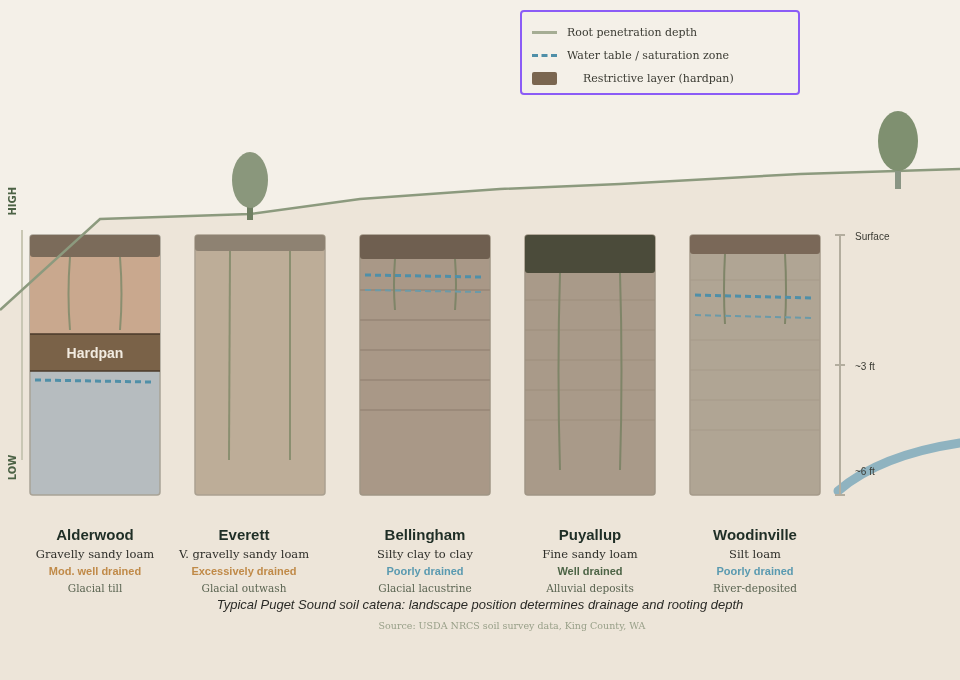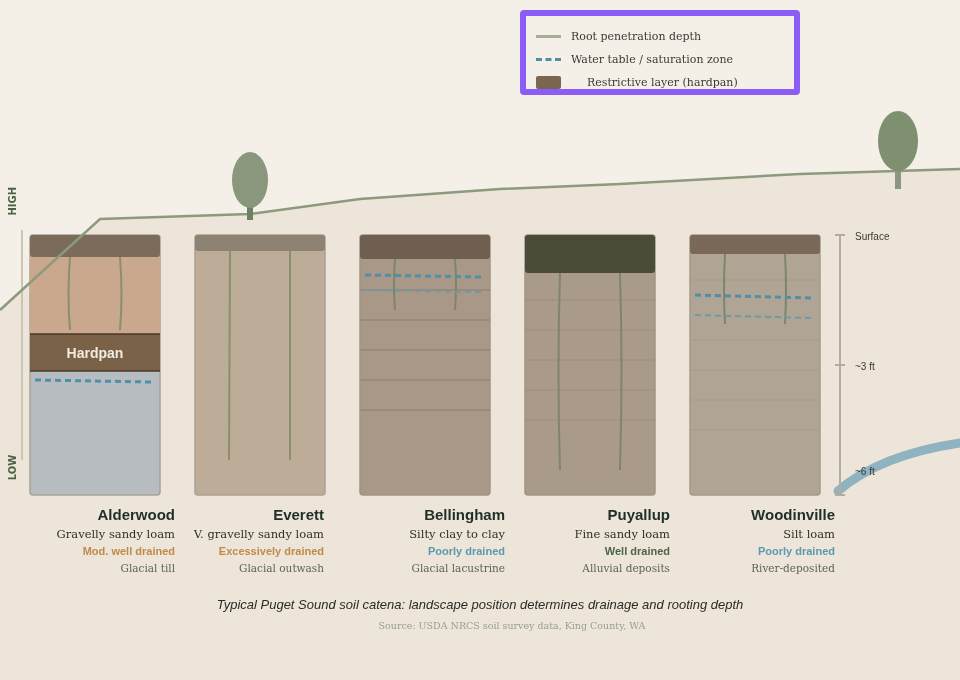--- a/index.html
+++ b/index.html
@@ -4,36 +4,36 @@
 <style>
   html, body { margin: 0; padding: 0; }
   body {
     width: 960px; height: 680px; overflow: hidden; position: relative;
     background: #ede5d9;
     font-family: "DejaVu Serif", serif;
   }
   #scene { position: absolute; left: 0; top: 0; width: 960px; height: 680px; }
   .legend {
     position: absolute; left: 520px; top: 10px; width: 280px; height: 85px;
-    background: #f4f0e8; border: 6px solid #8b5cf6; border-radius: 4px;
+    background: #f4f0e8; border: 2px solid #8b5cf6; border-radius: 4px;
     box-sizing: border-box;
   }
   .legend-row { position: absolute; left: 10px; height: 20px; display: flex; align-items: center; }
   .legend-row .sw { width: 25px; margin-right: 10px; }
   .legend-row .lbl { font-family: "DejaVu Serif", serif; font-size: 11px; color: #3b3b33; }
   .sw-root { height: 3px; background: #a5ad94; }
   .sw-water { height: 0; border-top: 3px dashed #4f8fa8; }
   .sw-hard { height: 13px; background: #7a6650; border-radius: 2px; }
 
   .axis-label {
     position: absolute; font-family: "DejaVu Sans", sans-serif; font-weight: bold;
     font-size: 10px; color: #4c6245; transform: rotate(-90deg); transform-origin: center;
   }
   .col-text {
-    position: absolute; width: 160px; text-align: right;
+    position: absolute; width: 160px; text-align: center; margin-top: 20px;
   }
   .col-name { font-family: "Liberation Sans", sans-serif; font-weight: bold; font-size: 15px; color: #1f2e26; height: 20px; line-height: 20px; }
   .col-tex { font-family: "DejaVu Serif", serif; font-size: 11.5px; color: #2f2f2a; height: 18px; line-height: 18px; }
   .col-drain { font-family: Liberation Sans, sans-serif; font-weight: bold; font-size: 11px; height: 17px; line-height: 17px; }
   .col-orig { font-family: "DejaVu Serif", serif; font-size: 10.5px; color: #5b6552; height: 16px; line-height: 16px; }
   .caption {
     position: absolute; left: 0; width: 960px; top: 597px; text-align: center;
     font-family: "Liberation Sans", sans-serif; font-style: italic; font-size: 13px; color: #2a2a26;
   }
   .source {

